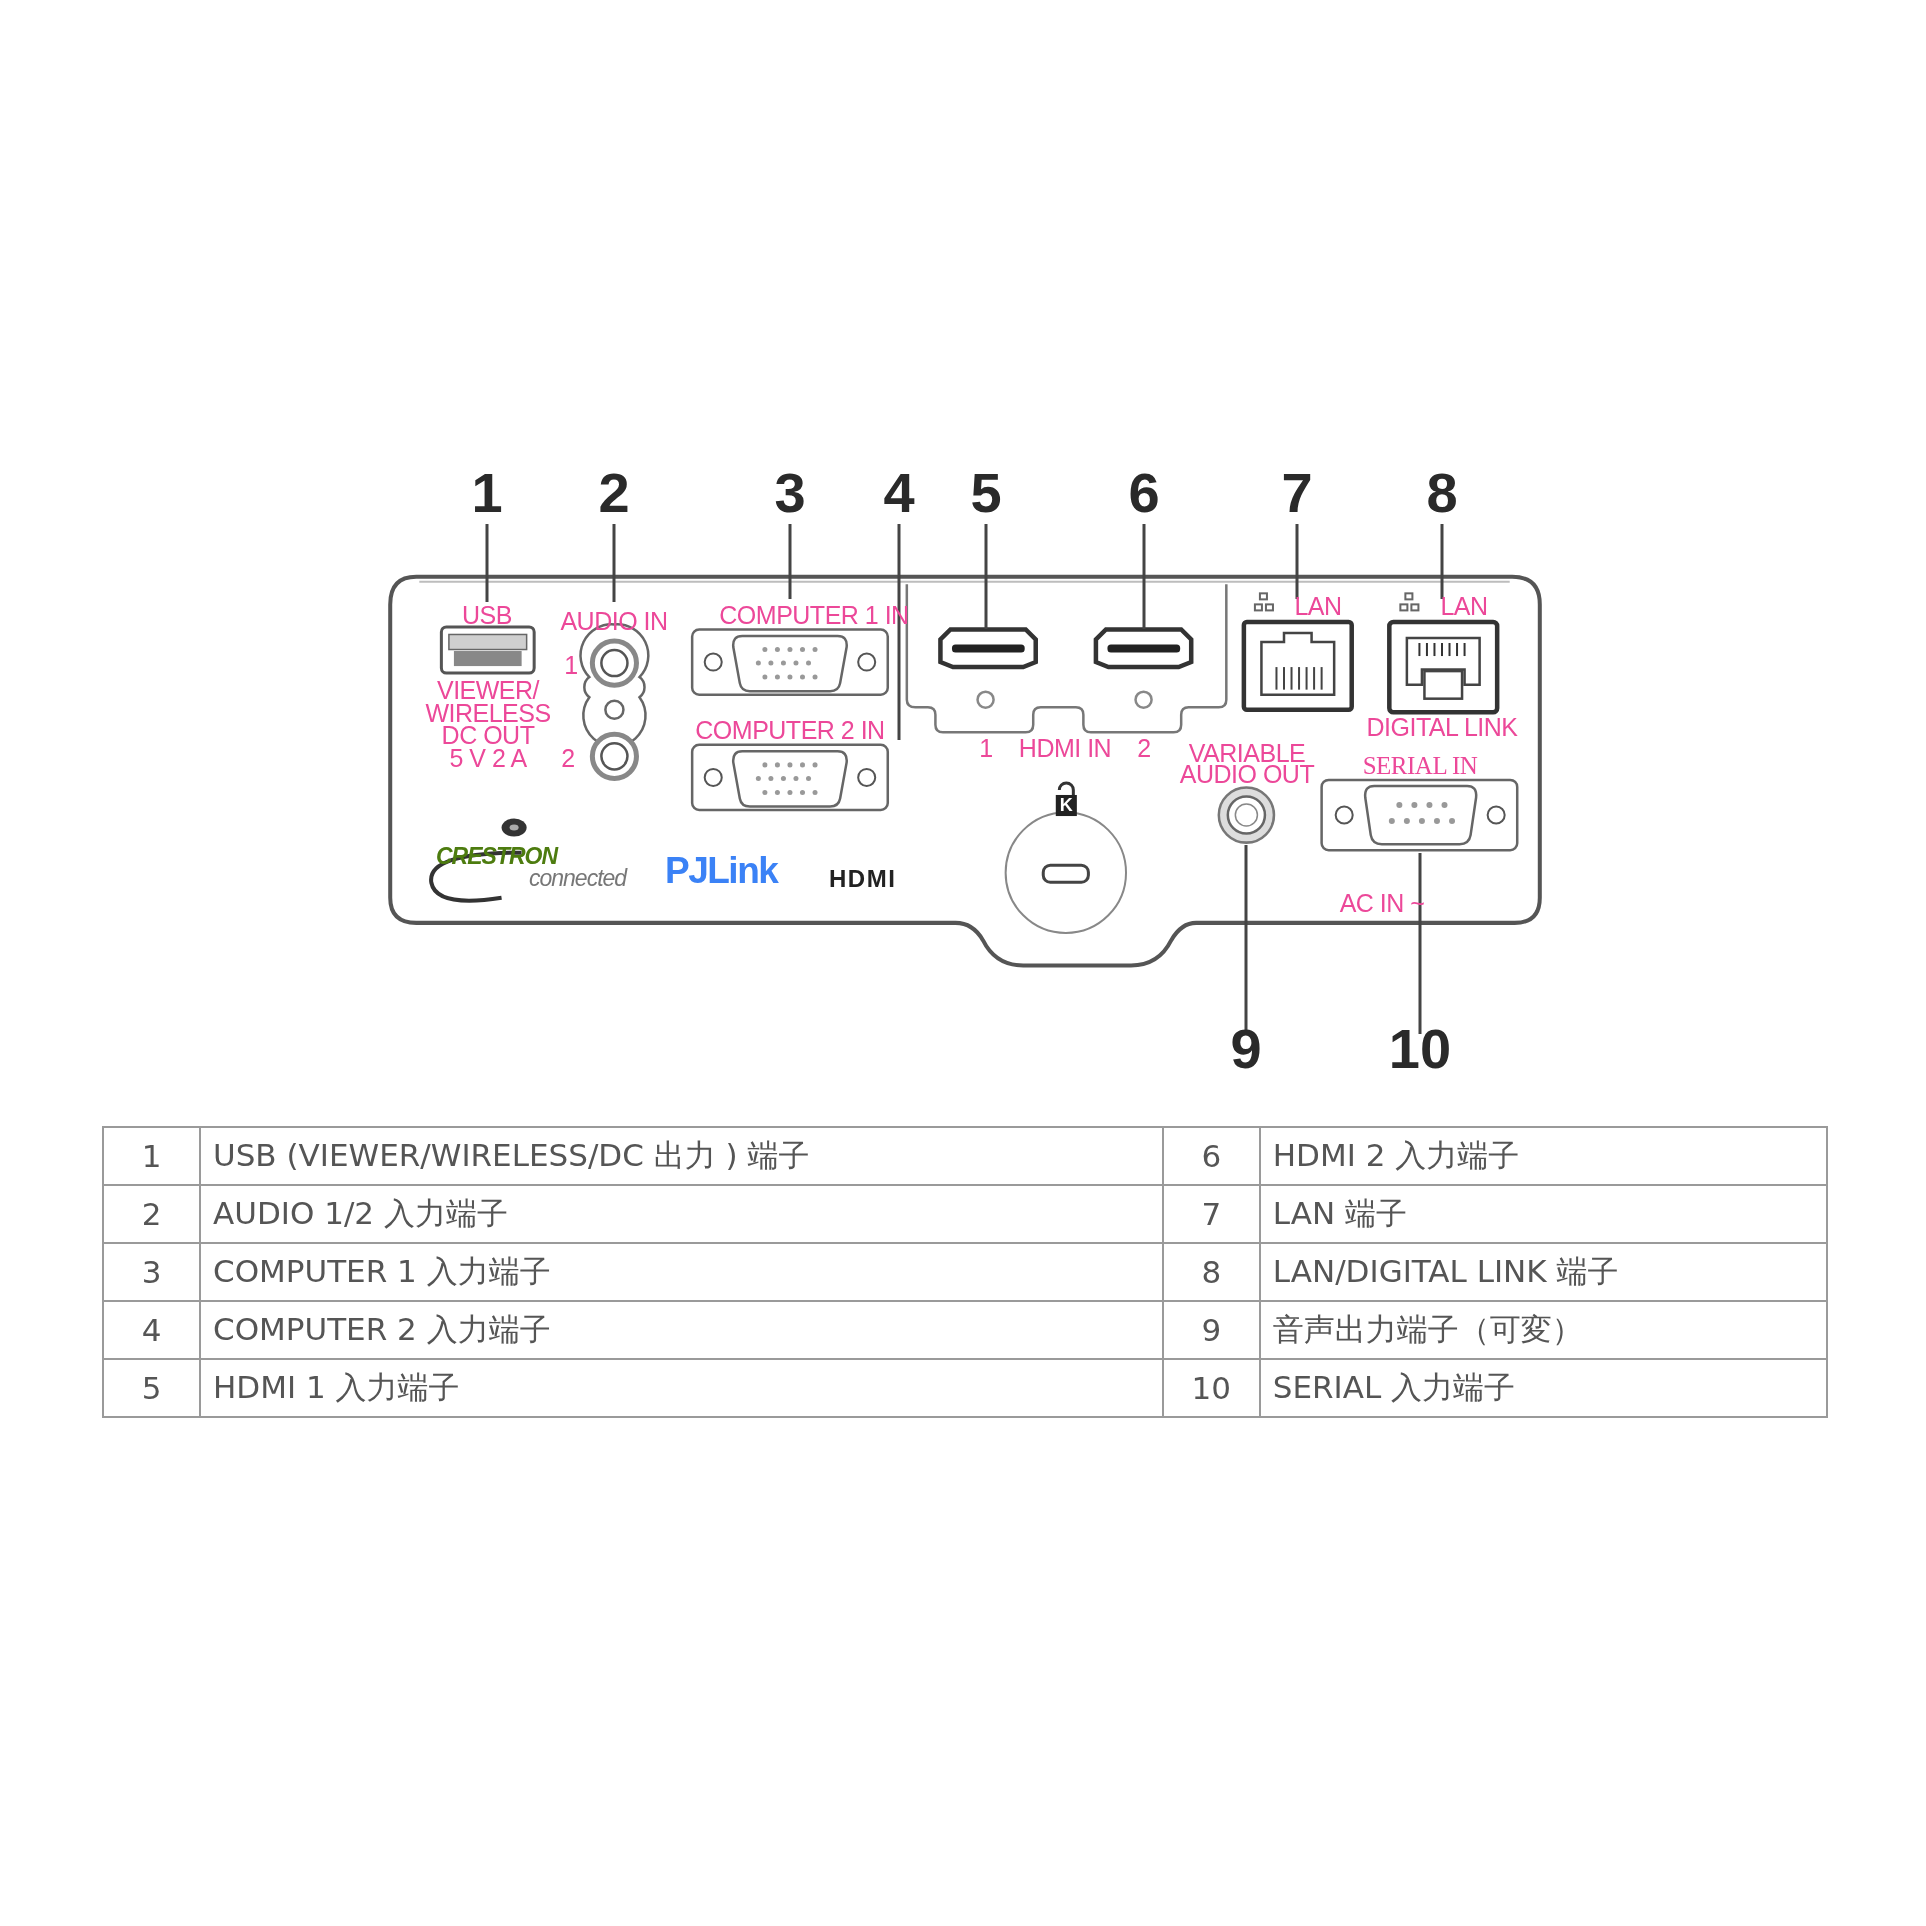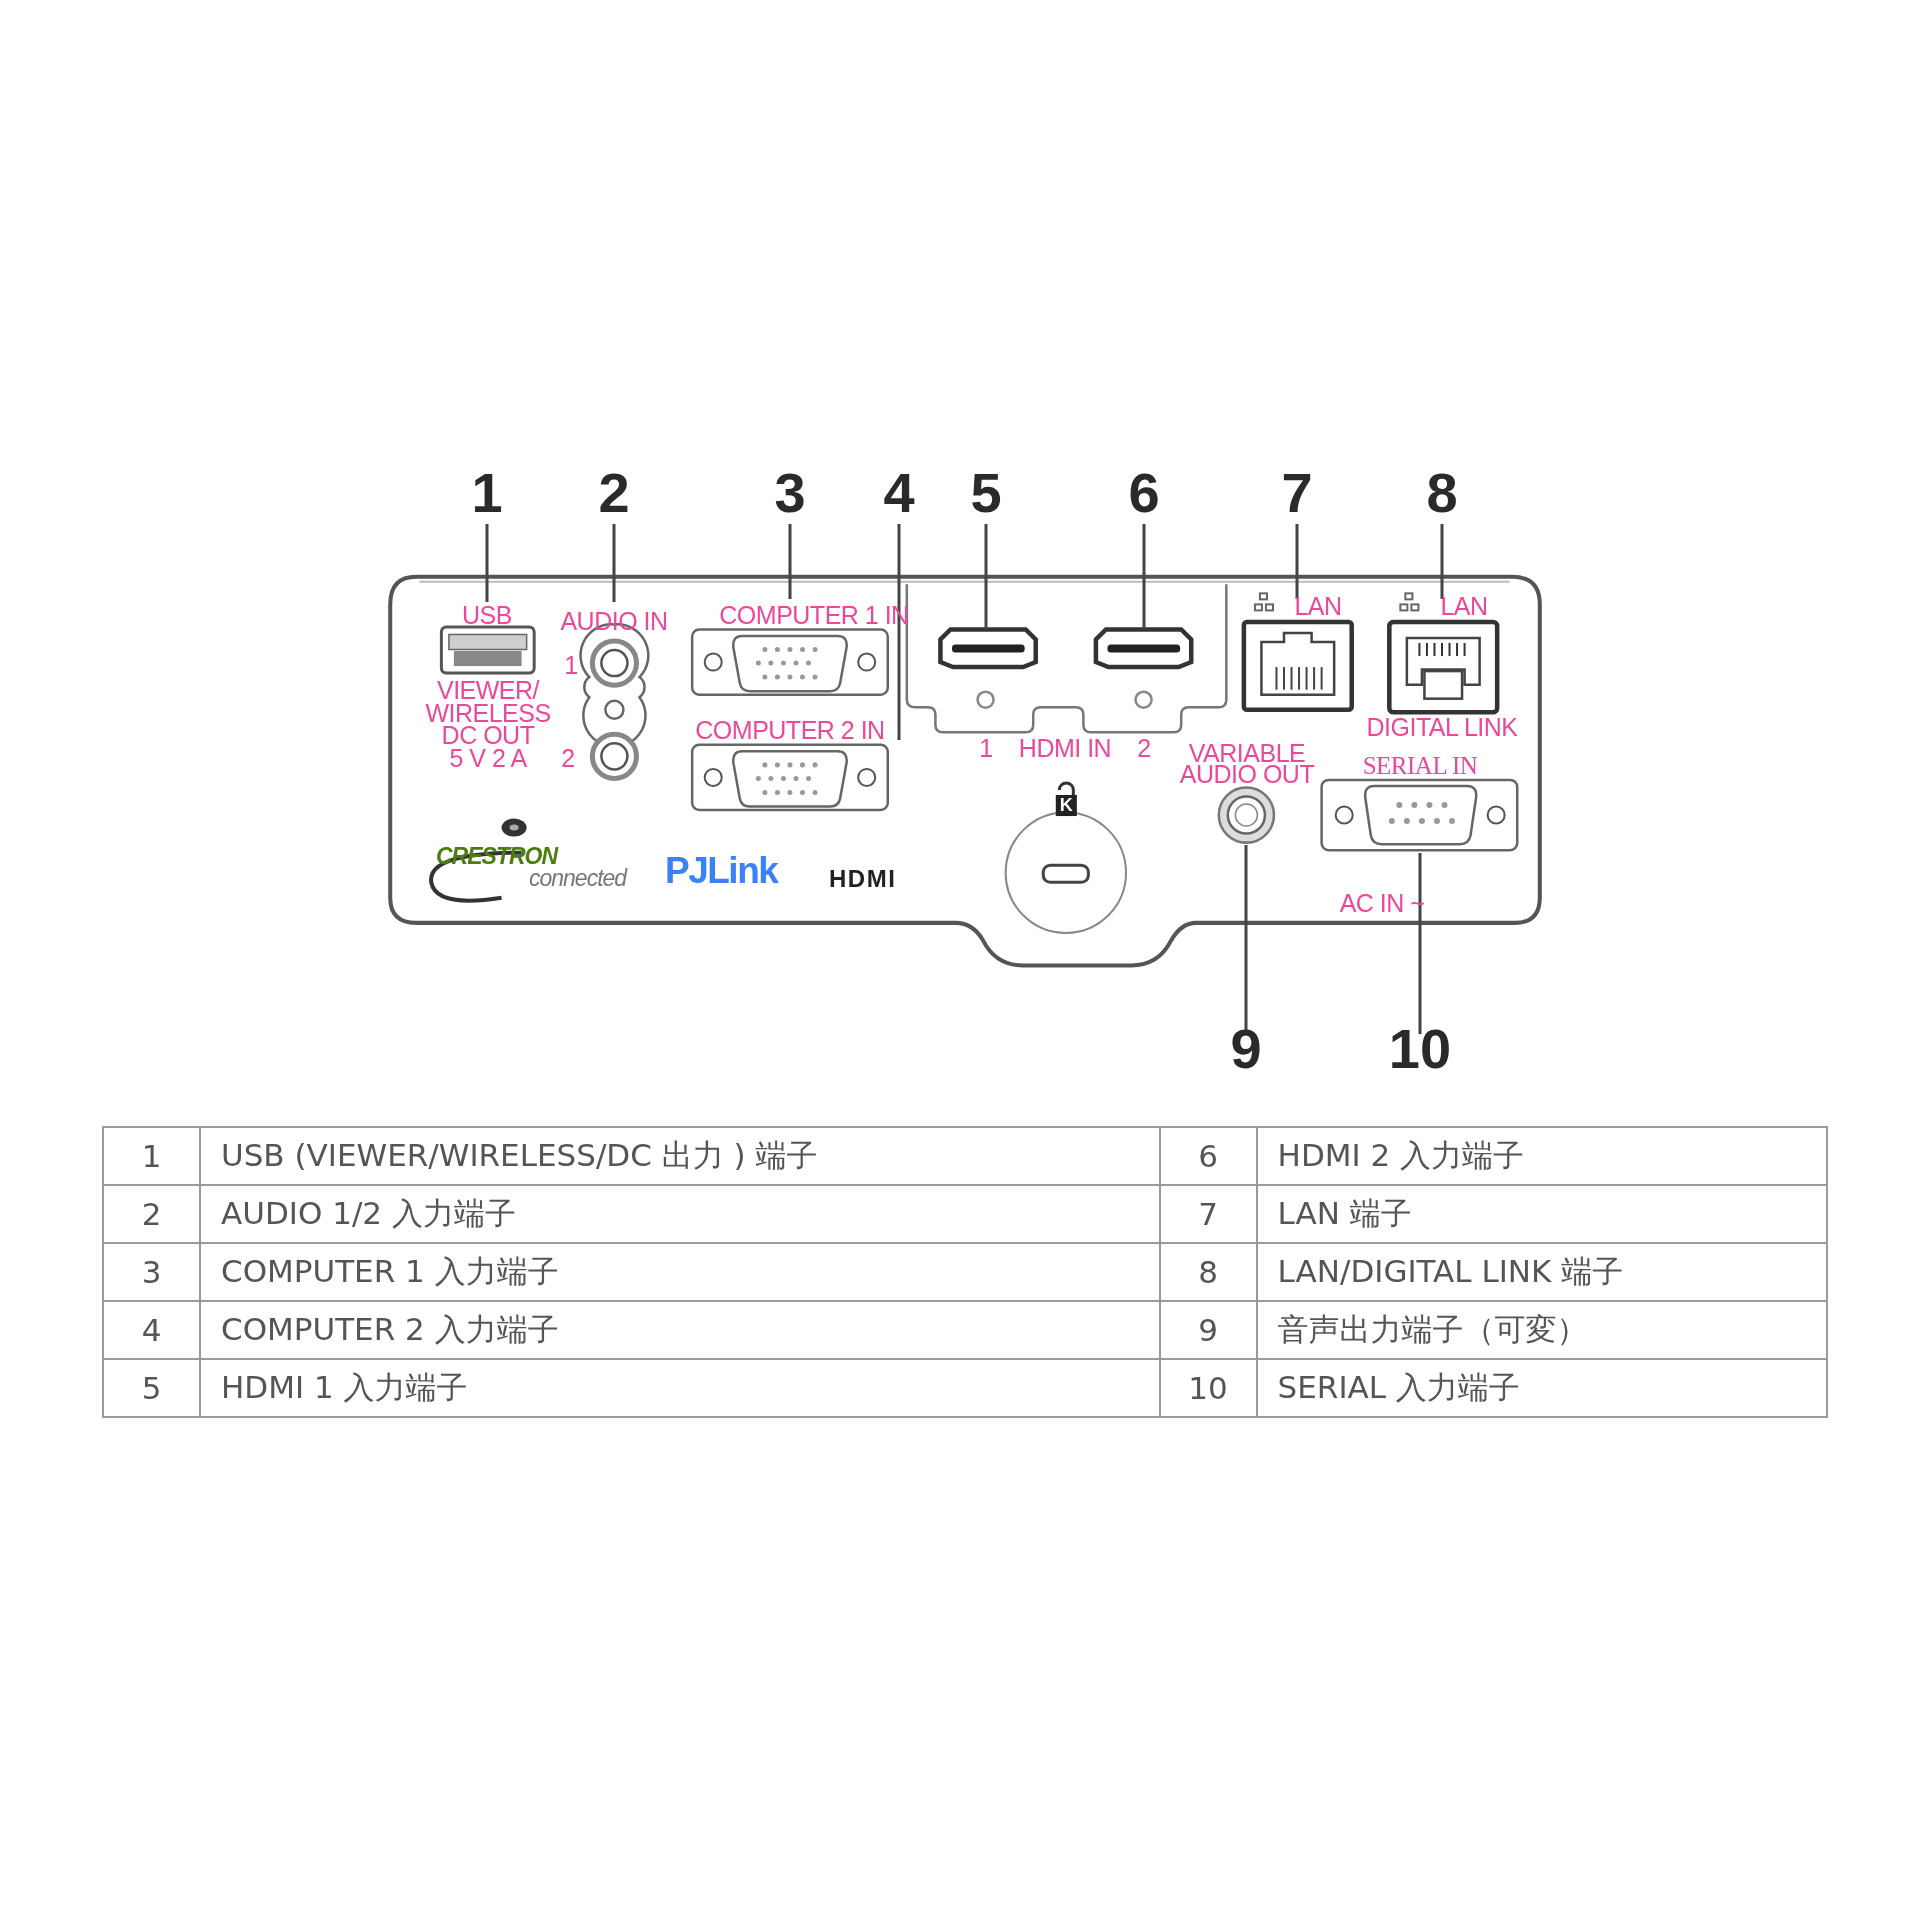--- a/index.html
+++ b/index.html
@@ -5,21 +5,21 @@
   html,body{margin:0;padding:0;background:#ffffff;}
   body{width:1926px;height:1926px;position:relative;overflow:hidden;font-family:"DejaVu Sans","Liberation Sans",sans-serif;color:#2b2b2b;}
   .abs{position:absolute;}
   .callout{position:absolute;font-family:"Liberation Sans",sans-serif;font-weight:bold;font-size:56px;line-height:1;color:#2a2a2a;transform:translateX(-50%);}
   .leader{position:absolute;width:3px;background:#444;transform:translateX(-50%);}
   .lbl{position:absolute;font-family:"Liberation Sans",sans-serif;font-size:25px;line-height:1.1;color:#ec4899;text-align:center;white-space:nowrap;transform:translateX(-50%);letter-spacing:-0.5px;}
   .panel-svg{position:absolute;left:0;top:0;}
   table.legend{position:absolute;left:102px;top:1126px;width:1726px;border-collapse:collapse;}
   table.legend td{border:2.5px solid #9a9a9a;height:56px;font-family:"DejaVu Sans",sans-serif;font-size:31px;color:#555;padding:0;}
   table.legend td.num{width:95px;text-align:center;}
-  table.legend td.desc{padding-left:20px;}
+  table.legend td.desc{padding-left:12px;}
 </style>
 </head>
 <body>
 
 <svg class="panel-svg" width="1926" height="1926" viewBox="0 0 3840 3840" xmlns="http://www.w3.org/2000/svg">
 
   <path d="M 830 1150 L 3015 1150 Q 3070 1150 3070 1205 L 3070 1790 Q 3070 1840 3020 1840 L 2385 1840 Q 2355 1840 2335 1875 Q 2310 1925 2255 1925 L 2040 1925 Q 1985 1925 1960 1875 Q 1940 1840 1905 1840 L 830 1840 Q 778 1840 778 1790 L 778 1205 Q 778 1150 830 1150 Z" fill="#ffffff" stroke="#555" stroke-width="8"></path>
   <path d="M 836 1160 L 3010 1160" stroke="#bdbdbd" stroke-width="4" fill="none"></path>
 
   <g>

